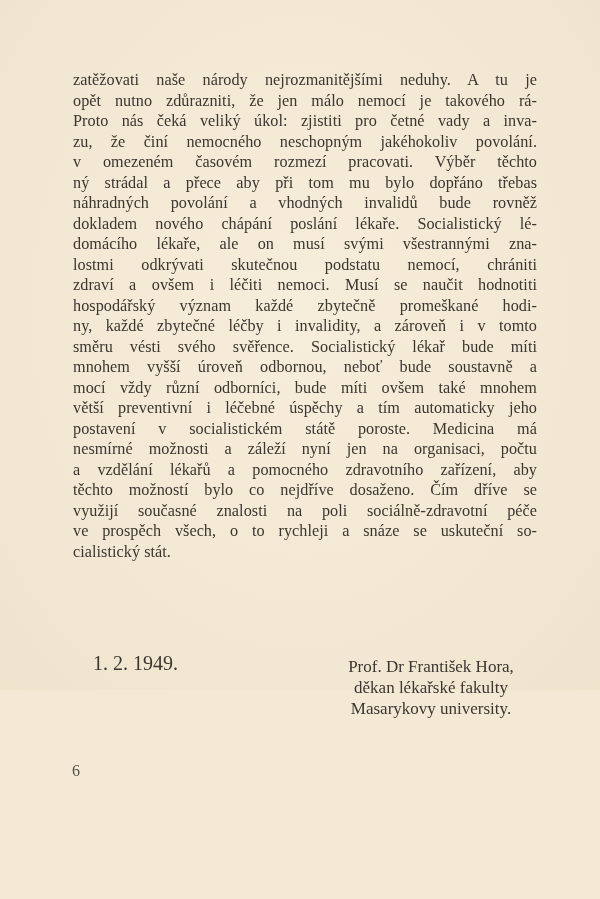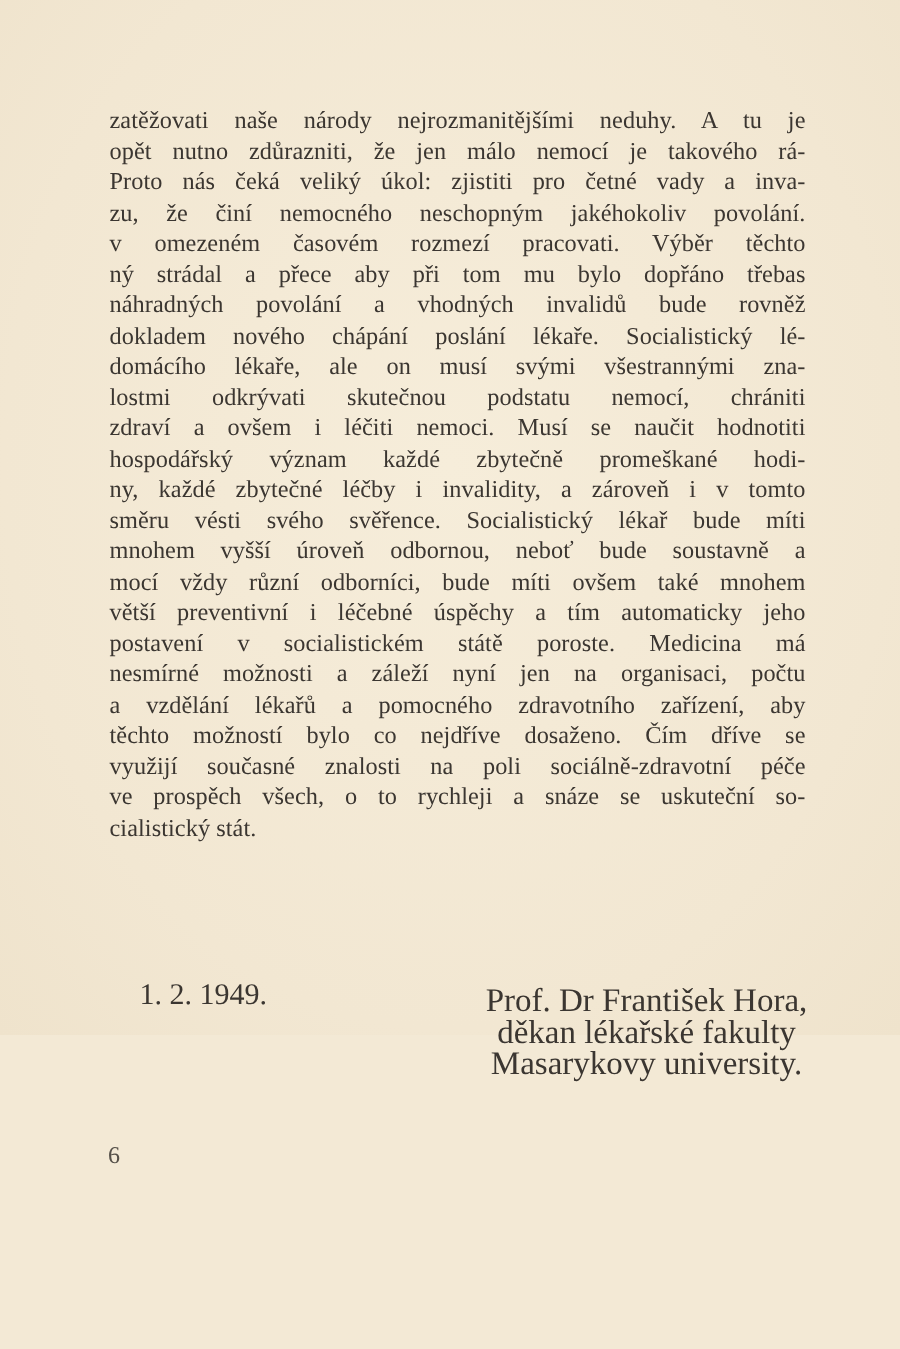--- a/index.html
+++ b/index.html
@@ -47,21 +47,21 @@
       font-family: "Liberation Serif", "DejaVu Serif", serif;
       font-size: 20px;
       color: #3b3631;
     }
     .signature {
       position: absolute;
       left: 320px;
       top: 656px;
       width: 222px;
       font-family: "Liberation Serif", "DejaVu Serif", serif;
-      font-size: 22px;
+      font-size: 17px;
       line-height: 21px;
       color: #3b3631;
       text-align: center;
     }
     .signature .sig-line {
       display: block;
       white-space: nowrap;
     }
     .page-number {
       position: absolute;

